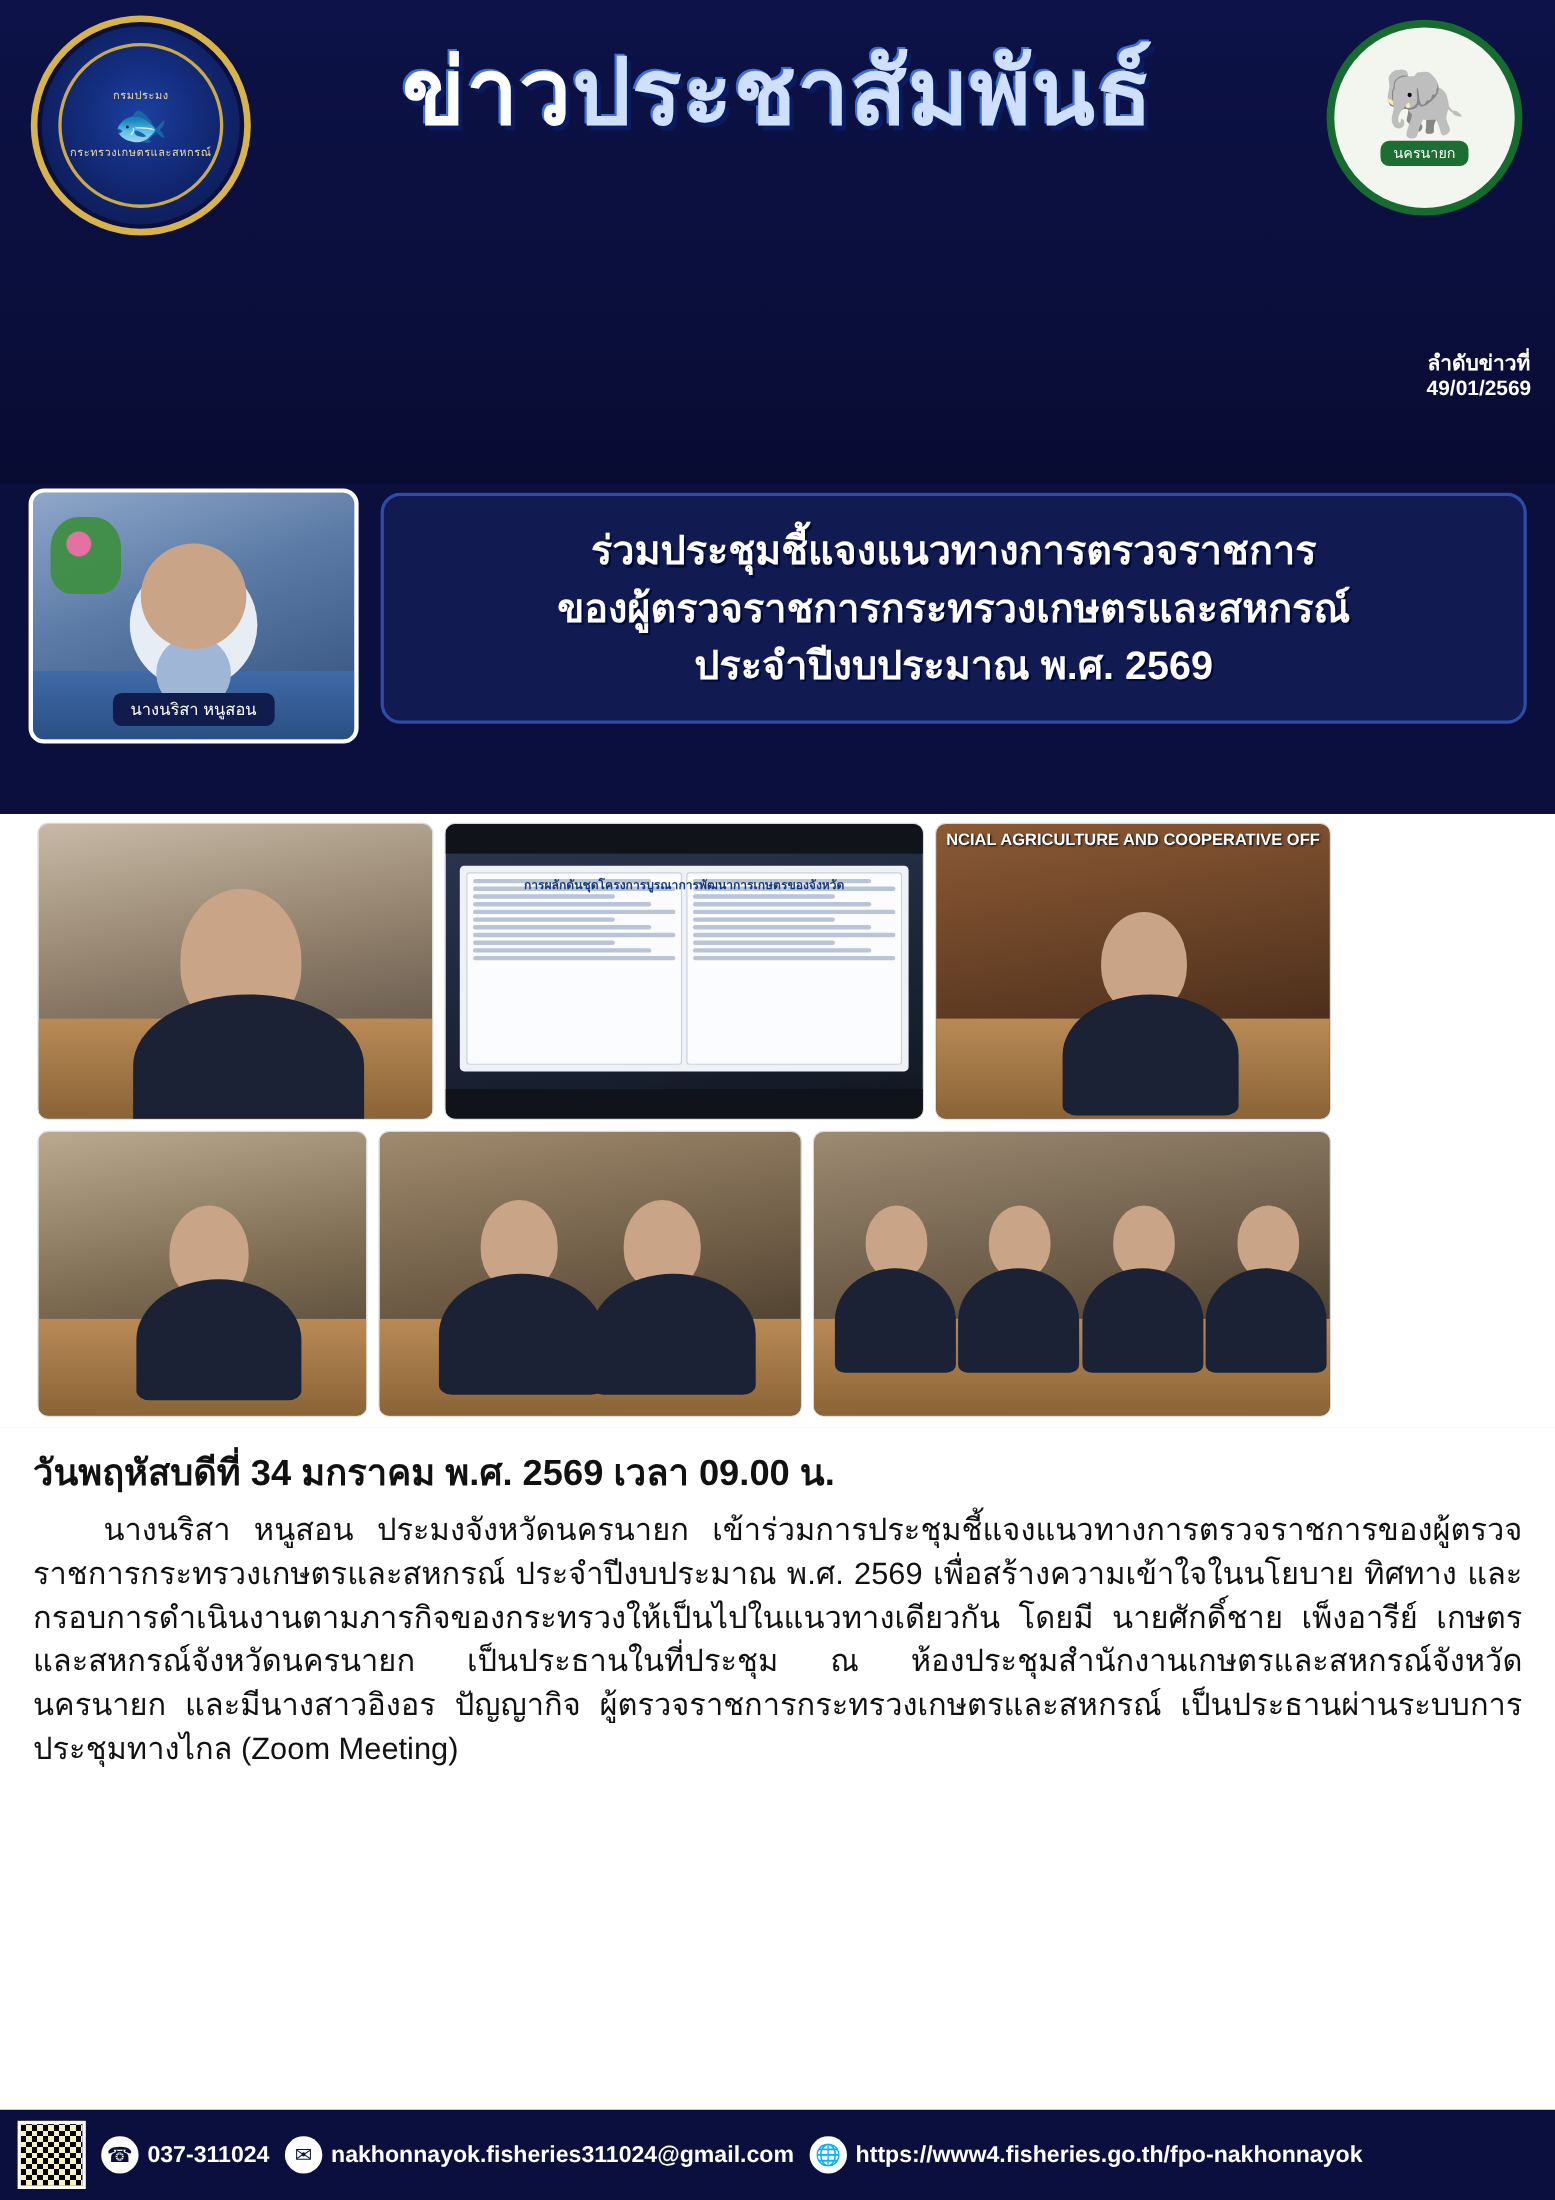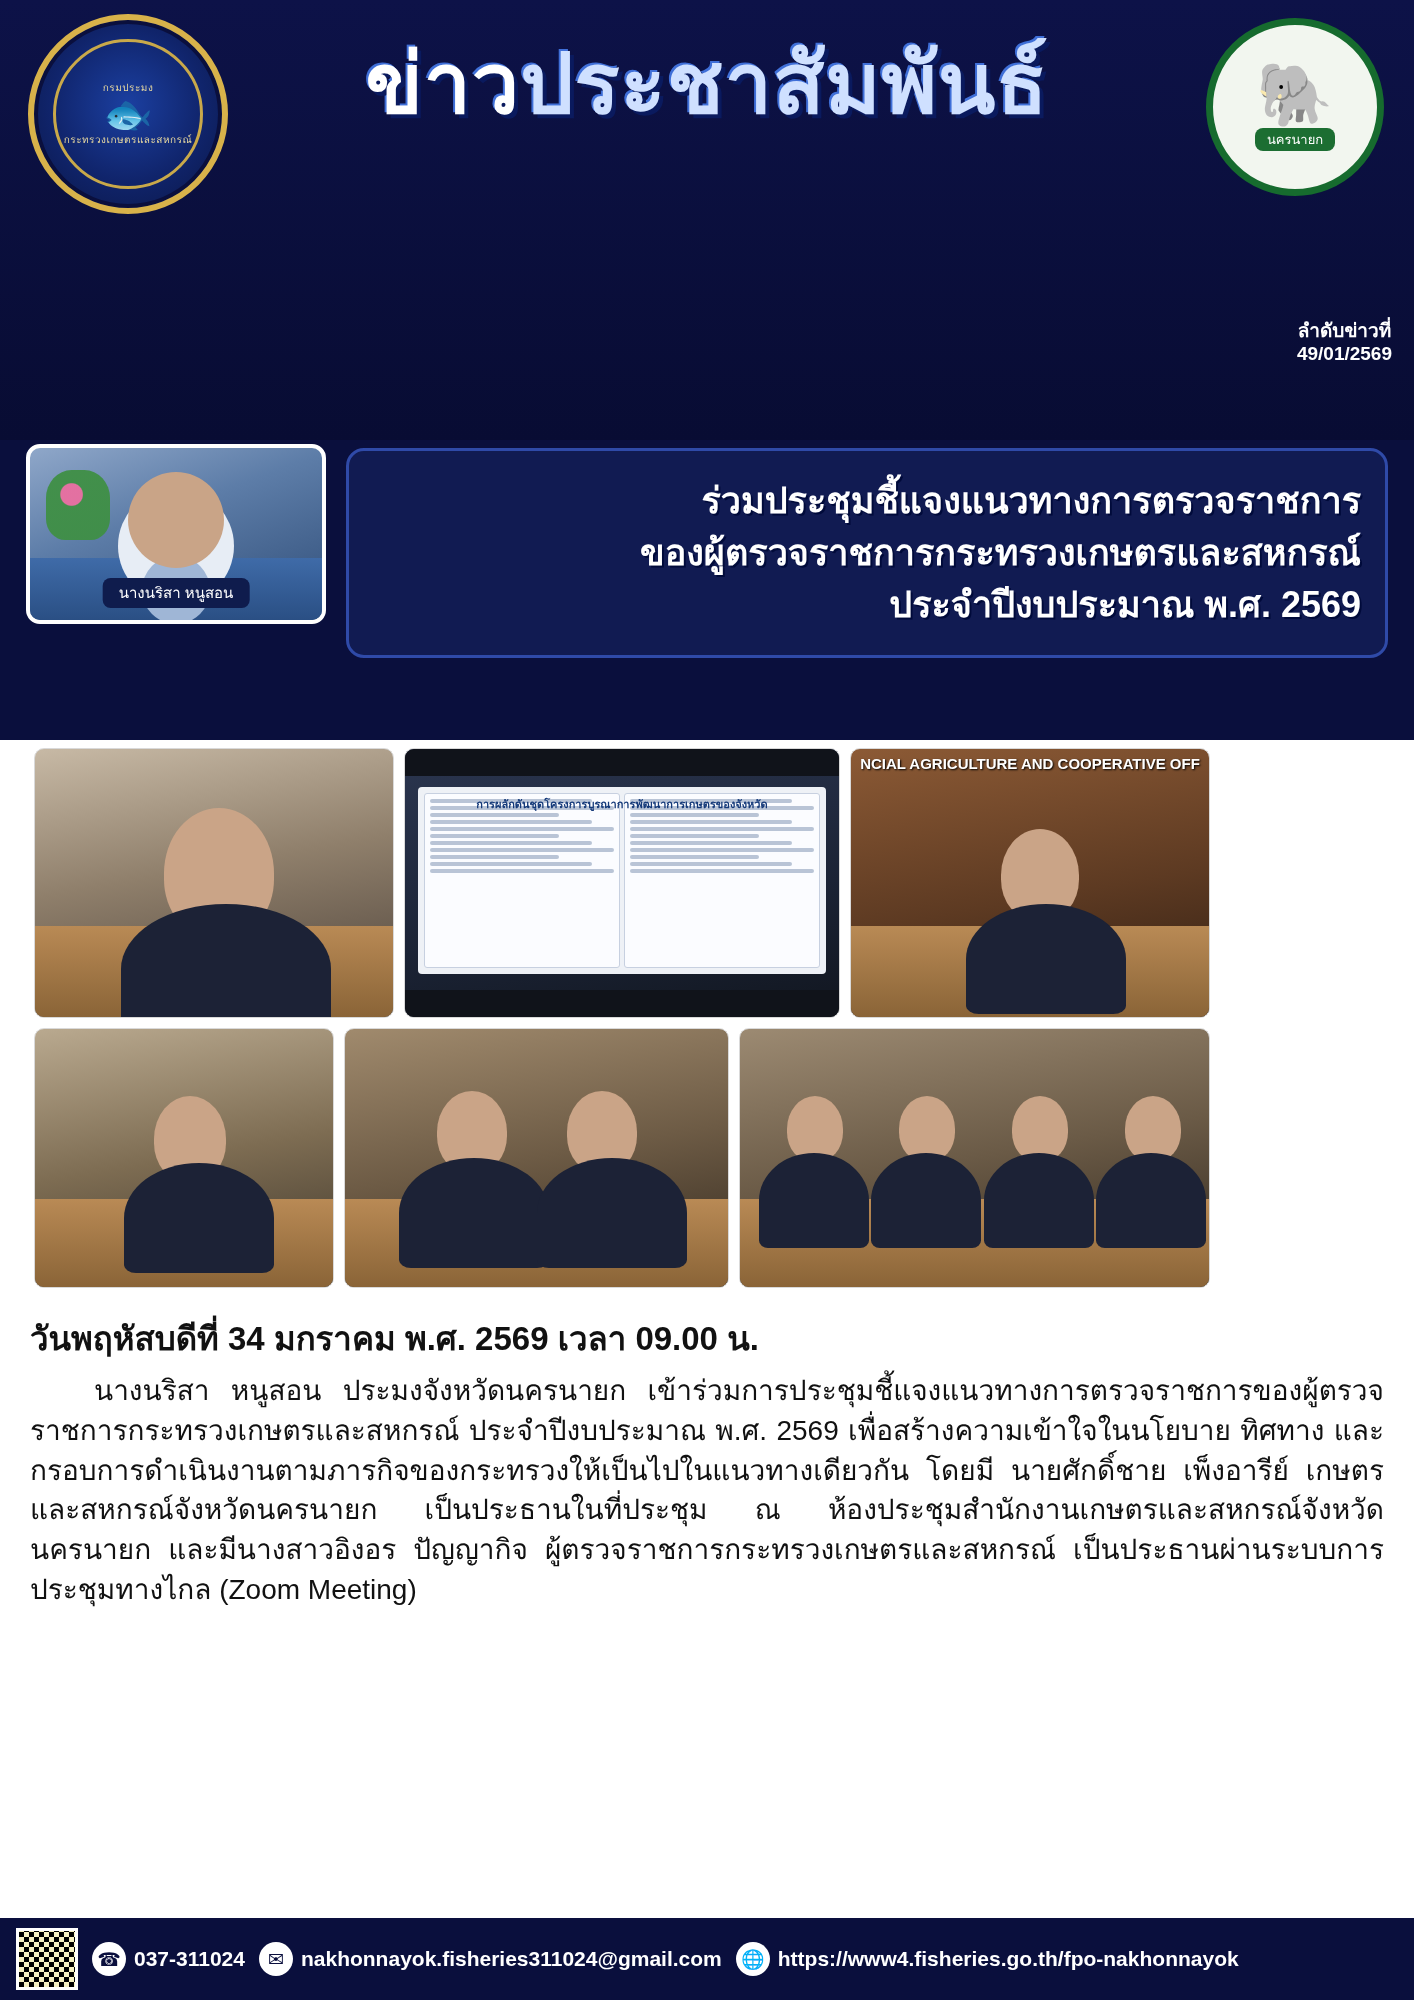--- a/index.html
+++ b/index.html
@@ -108,21 +108,21 @@
   .headline-row {
     position: relative;
     background: #0a0f3d;
     padding: 0 26px 22px 26px;
     display: flex;
     align-items: flex-start;
     gap: 20px;
     height: 300px;
   }
   .portrait {
-    width: 300px; height: 180px;
+    width: 300px; height: 232px;
     border-radius: 14px;
     border: 4px solid #ffffff;
     background: linear-gradient(160deg, #8fa7c9 0%, #5d7da8 40%, #2f4d78 100%);
     position: relative;
     overflow: hidden;
     flex: none;
     margin-top: 4px;
   }
   .portrait .figure {
     position: absolute; left: 50%; top: 42%;
@@ -151,21 +151,20 @@
   .headline-box {
     flex: 1;
     margin-top: 8px;
     background: #111b52;
     border: 3px solid #2f4aa8;
     border-radius: 18px;
     padding: 22px 24px;
     min-height: 210px;
     display: flex; flex-direction: column; justify-content: center;
     gap: 6px;
-    align-items: flex-end;
   }
   .headline-box div {
     text-align: center;
     color: #ffffff;
     font-weight: bold;
     font-size: 36px;
     line-height: 1.28;
     text-shadow: 2px 2px 0 #000a3a;
   }
 

